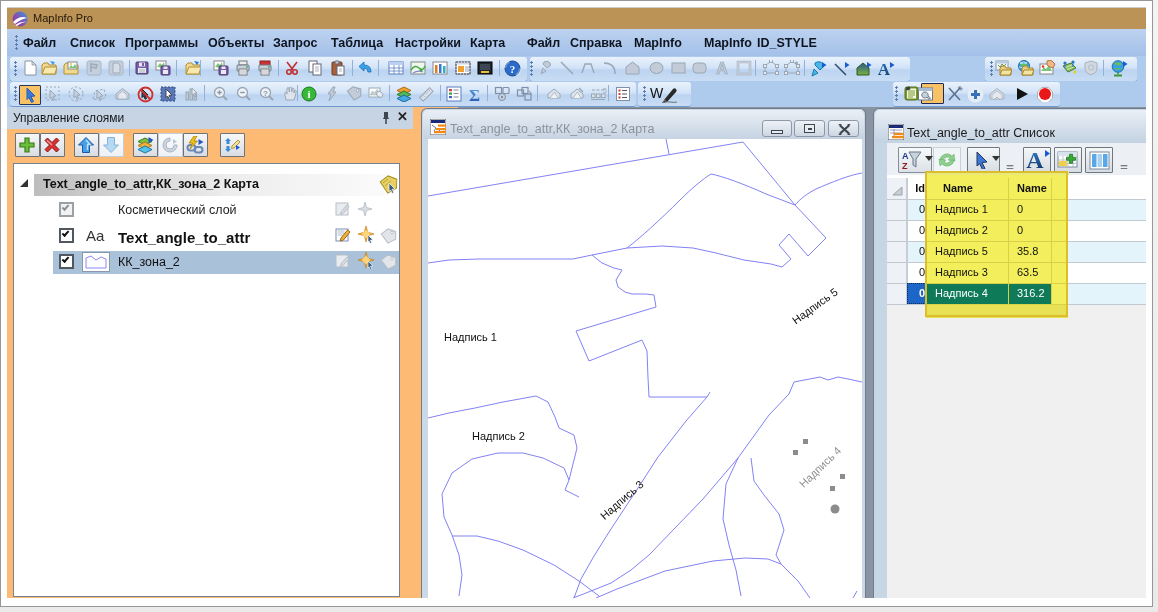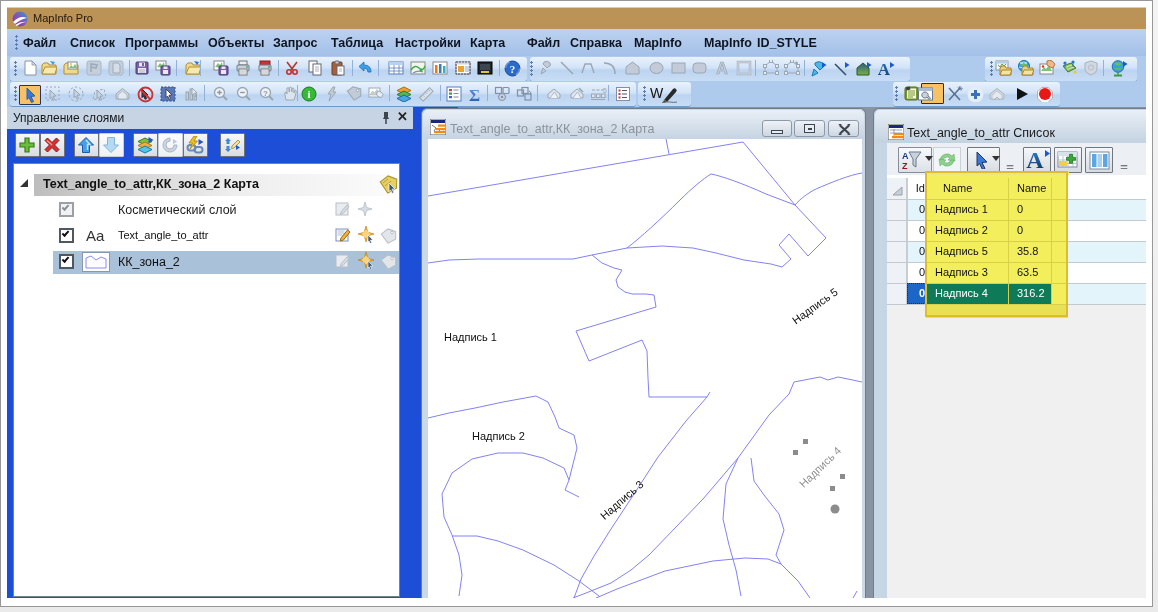--- a/index.html
+++ b/index.html
@@ -15,21 +15,21 @@
 .grip{position:absolute;top:5px;width:3px;height:15px;background-image:radial-gradient(circle at 1.5px 1.5px,#5a7db0 1px,transparent 1.2px);background-size:3px 4px}
 .sep{position:absolute;top:4px;width:1px;height:16px;background:#93b0d8}
 .ic{position:absolute;top:4px}
 .client{position:absolute;left:7px;top:107px;width:1139px;height:491px;background:#8a93a2;overflow:hidden}
 .pbtn{position:absolute;width:25px;height:24px;border:1px solid #6f7276;background:linear-gradient(180deg,#f6f7f8,#d9dde2);border-radius:1px}
 .pbtn.dis{border-color:#c4ced8;background:linear-gradient(180deg,#fbfcfd,#eef1f5)}
 .ck{position:absolute;left:1px;top:0px;width:7px;height:4px;border-left:2px solid #111;border-bottom:2px solid #111;transform:rotate(-48deg)}
 .mwbtn{position:absolute;top:11px;height:17px;border:1px solid #8e99a7;border-radius:3px;background:linear-gradient(180deg,#eef2f7,#cdd7e2)}
 .cell{position:absolute;height:21px;line-height:21px;font-size:11px;white-space:nowrap;overflow:hidden}
 .btn{position:absolute;border:1px solid #70777e;background:linear-gradient(180deg,#f5f7f8,#d7dce1);border-radius:1px}
-.hdr{font-weight:normal;color:#111}
+.hdr{font-weight:bold;color:#111}
 </style></head>
 <body>
 <div class="win"></div>
 <div class="title">
     <svg class="abs" style="left:5px;top:3px" width="16" height="16" viewBox="0 0 16 16">
       <defs>
         <linearGradient id="lg1" x1="0" y1="1" x2="1" y2="0">
           <stop offset="0" stop-color="#a0289a"></stop>
           <stop offset="0.55" stop-color="#7a5ab8"></stop>
           <stop offset="1" stop-color="#2e9fd8"></stop>
@@ -489,21 +489,21 @@
       </svg></span>
 <span class="ic" style="left:1007px;top:5px"><svg width="16" height="16" viewBox="0 0 16 16">
         <path d="M3,2 L14,8 L3,14 Z" fill="#111"></path>
       </svg></span>
 <span class="ic" style="left:1030px;top:5px"><svg width="16" height="16" viewBox="0 0 16 16">
         <path d="M4.7,1 h6.6 l4.7,4.7 v6.6 l-4.7,4.7 h-6.6 l-4.7,-4.7 v-6.6 z" fill="#fff" stroke="#aaa" transform="scale(0.94) translate(0.5,0.5)"></path>
         <circle cx="8" cy="8" r="6" fill="#e81818"></circle>
       </svg></span>
 </div>
 <div class="client">
-<div class="abs" style="left:0;top:0;width:451px;height:491px;background:#1d4ed8">
+<div class="abs" style="left:0;top:0;width:451px;height:491px;background:#fdba74">
 <div class="abs" style="left:0;top:0;width:406px;height:22px;background:#c6d4e3">
         <span class="abs" style="left:6px;top:4px;font-size:12px;color:#15181c">Управление слоями</span>
 <svg class="abs" style="left:373px;top:4px" width="12" height="14" viewBox="0 0 12 14">
           <path d="M4,1 h4 v5 l1,2 h-6 l1,-2 z" fill="#3c444c"></path>
           <path d="M6,8 v5" stroke="#3c444c" stroke-width="1.5"></path>
         </svg>
 <span class="abs" style="left:390px;top:2px;font-size:13px;font-weight:bold;color:#222">✕</span>
 </div>
 <div class="pbtn" style="left:8px;top:26px"></div>
 <span class="abs" style="left:11px;top:29px"><svg width="18" height="18" viewBox="0 0 18 18">
@@ -566,21 +566,21 @@
 <span class="abs" style="left:321px;top:37px"><svg width="18" height="16" viewBox="0 0 18 16">
             <rect x="1" y="2" width="12" height="12" fill="#e8ecf0" stroke="#b8bec6"></rect>
             <path d="M6,11 l6,-7 2,1.5 -6,7 -2.5,0.8 z" fill="#d8dde4" stroke="#b8bec6"></path>
           </svg></span>
         <span class="abs" style="left:343px;top:37px"><svg width="16" height="16" viewBox="0 0 16 16">
             <path d="M8,1 L9.5,6.5 L15,8 L9.5,9.5 L8,15 L6.5,9.5 L1,8 L6.5,6.5 Z" fill="#d8dde4" stroke="#c0c6ce"></path>
           </svg></span>
 <div class="abs" style="left:45px;top:64px;width:15px;height:15px;background:#fff;border:2px solid #50575f"></div>
         <div class="ck abs" style="left:48px;top:67px"></div>
 <span class="abs" style="left:72px;top:63px;font-size:15px;color:#333">Aa</span>
-<span class="abs" style="left:104px;top:65px;font-size:11px;font-weight:normal;color:#111">Text_angle_to_attr</span>
+<span class="abs" style="left:104px;top:65px;font-size:15px;font-weight:bold;color:#111">Text_angle_to_attr</span>
 <span class="abs" style="left:321px;top:63px"><svg width="18" height="16" viewBox="0 0 18 16">
             <rect x="1" y="2" width="12" height="12" fill="#fff" stroke="#7a90b8"></rect>
             <path d="M2.5,4 h7 M2.5,6 h7 M2.5,8 h5" stroke="#9ab" stroke-width="0.8"></path>
             <path d="M6,11 l6.5,-8 2.5,2 -6.5,8 -3.3,1 z" fill="#f0b040" stroke="#9a6a10"></path>
           </svg></span>
         <span class="abs" style="left:344px;top:62px"><svg width="17" height="17" viewBox="0 0 17 17">
             <path d="M8,0 L9.8,6.2 L16,8 L9.8,9.8 L8,16 L6.2,9.8 L0,8 L6.2,6.2 Z" fill="#f5a623" stroke="#c07a10" stroke-width="0.6"></path>
             <path d="M8,3.5 L12.5,8 L8,12.5 L3.5,8 Z" fill="#fbd37a"></path>
             <path d="M10,9 L15,14 L12.4,14.2 L13.8,17 L12.4,17.7 L11,14.9 L10,16 Z" fill="#3a5a80" stroke="#fff" stroke-width="0.6"></path>
           </svg></span>

